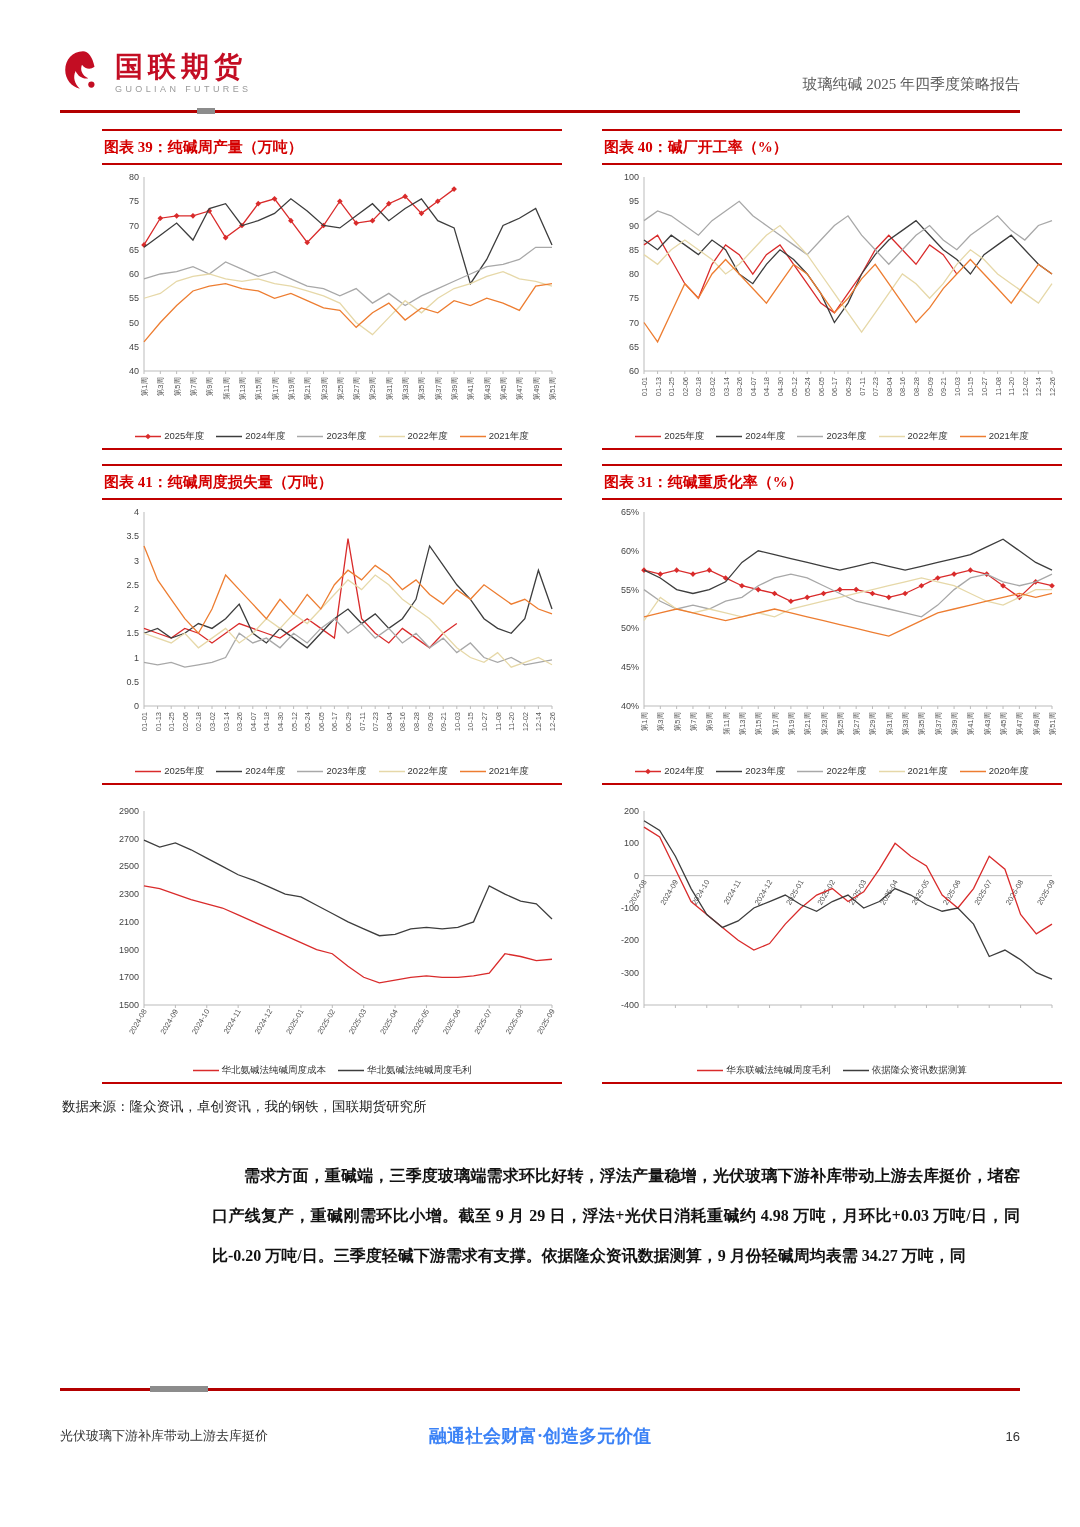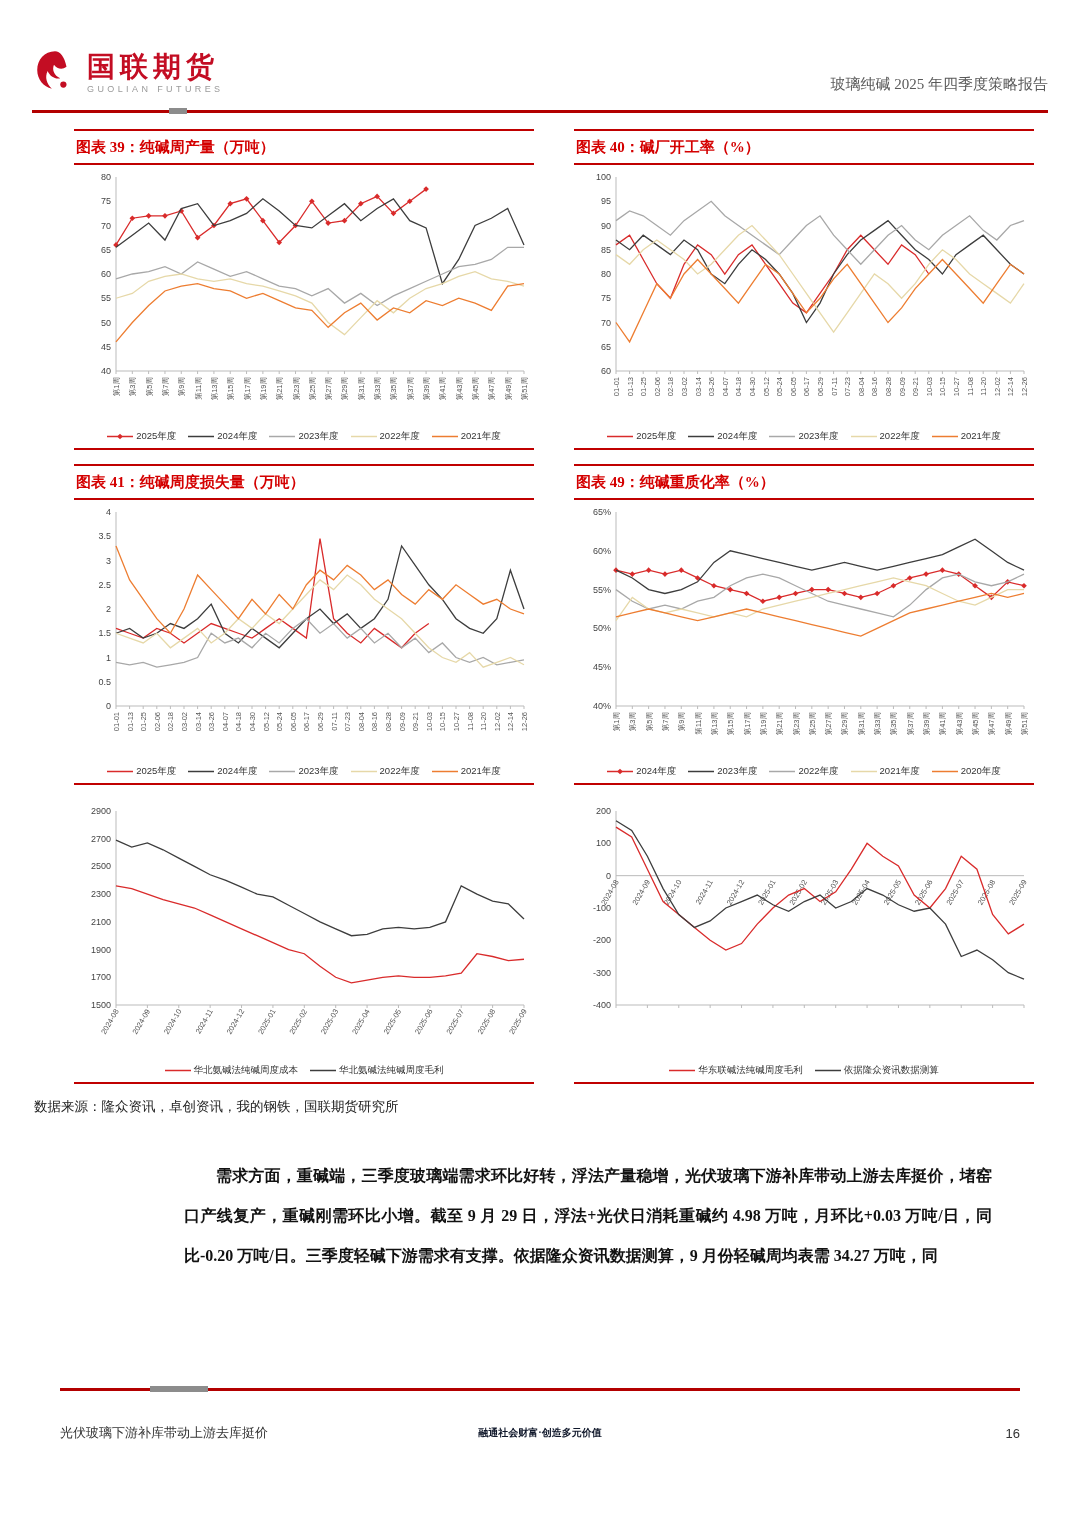--- a/index.html
+++ b/index.html
@@ -1,16 +1,16 @@
 <!DOCTYPE html>
 <html><head>
 <meta charset="utf-8">
 <style>
   html,body{margin:0;padding:0;background:#ffffff;font-family:"Liberation Sans",sans-serif;}
-  .page{position:relative;width:1080px;height:1527px;background:#fff;box-sizing:border-box;padding:48px 32px 0;overflow:hidden;}
+  .page{position:relative;width:1080px;height:1527px;background:#fff;box-sizing:border-box;padding:48px 60px 0;overflow:hidden;}
   
   .header{display:flex;justify-content:space-between;align-items:flex-end;}
   .brand{display:flex;align-items:center;gap:9px;}
   .brand-txt{display:flex;flex-direction:column;line-height:1.05;}
   .brand-cn{font-family:"Liberation Serif",serif;font-weight:bold;font-size:28px;color:#c30d23;letter-spacing:5px;}
   .brand-en{font-size:9px;color:#9a9a9a;letter-spacing:3.4px;margin-top:4px;}
   .doc-title{font-family:"Liberation Serif",serif;font-size:15px;color:#5a5a5a;padding-bottom:4px;}
   .rule{position:relative;height:3px;background:#b30000;margin-top:12px;}
   .rule .seg{position:absolute;top:-2px;height:6px;background:#8c8c8c;}
   
@@ -21,21 +21,21 @@
   .legend{display:flex;justify-content:center;align-items:center;gap:12px;font-size:9.5px;color:#333;margin:1px 0 3px;flex-wrap:wrap;}
   .lgi{display:inline-flex;align-items:center;gap:3px;white-space:nowrap;}
   
   .source{margin:14px 0 0 2px;font-family:"Liberation Serif",serif;font-size:13.5px;color:#222;}
   .body-text{margin:40px 0 0 152px;width:808px;font-family:"Liberation Serif",serif;font-weight:bold;font-size:16px;line-height:40px;color:#111;text-align:justify;text-indent:2em;}
   
   .footer-rule{position:absolute;left:60px;right:60px;top:1388px;height:3px;background:#b30000;}
   .footer-rule .seg{position:absolute;top:-2px;left:90px;width:58px;height:6px;background:#8c8c8c;}
   .footer-row{position:absolute;left:60px;right:60px;top:1424px;display:grid;grid-template-columns:1fr auto 1fr;align-items:center;}
   .f-left{font-family:"Liberation Serif",serif;font-size:13px;color:#333;}
-  .f-center{font-family:"Liberation Serif",serif;font-size:10px;font-weight:bold;color:#0f172a;}
+  .f-center{font-family:"Liberation Serif",serif;font-size:18px;font-weight:bold;color:#3b82f6;}
   .f-page{justify-self:end;font-size:13px;color:#333;}
 </style>
 </head>
 <body>
 
 <div class="page">
 
   <div class="header">
     <div class="brand">
       <span>
@@ -403,21 +403,21 @@
             </span>
             <span class="lgi">
               <svg width="26" height="9">
                 <line x1="0" y1="4.5" x2="26" y2="4.5" stroke="#ed7d31" stroke-width="1.5"></line>
               </svg>
               <span>2021年度</span>
             </span>
           </div></div>
     </section>
     <section class="chart-block">
-      <h3 class="chart-title">图表 49：纯碱重质化率（%）</h3>
+      <h3 class="chart-title">图表 31：纯碱重质化率（%）</h3>
       <div class="chart"><svg width="460" height="256" font-family="Liberation Sans,sans-serif">
             <text x="37" y="205" font-size="9" fill="#444" text-anchor="end">40%</text>
             <text x="37" y="166.2" font-size="9" fill="#444" text-anchor="end">45%</text>
             <text x="37" y="127.39999999999999" font-size="9" fill="#444" text-anchor="end">50%</text>
             <text x="37" y="88.60000000000001" font-size="9" fill="#444" text-anchor="end">55%</text>
             <text x="37" y="49.79999999999998" font-size="9" fill="#444" text-anchor="end">60%</text>
             <text x="37" y="11" font-size="9" fill="#444" text-anchor="end">65%</text>
             <line x1="42" y1="8" x2="42" y2="202" stroke="#bbb" stroke-width="1"></line>
             <line x1="42" y1="202" x2="450" y2="202" stroke="#bbb" stroke-width="1"></line>
             <line x1="42" y1="202" x2="42" y2="205" stroke="#bbb" stroke-width="1"></line>

